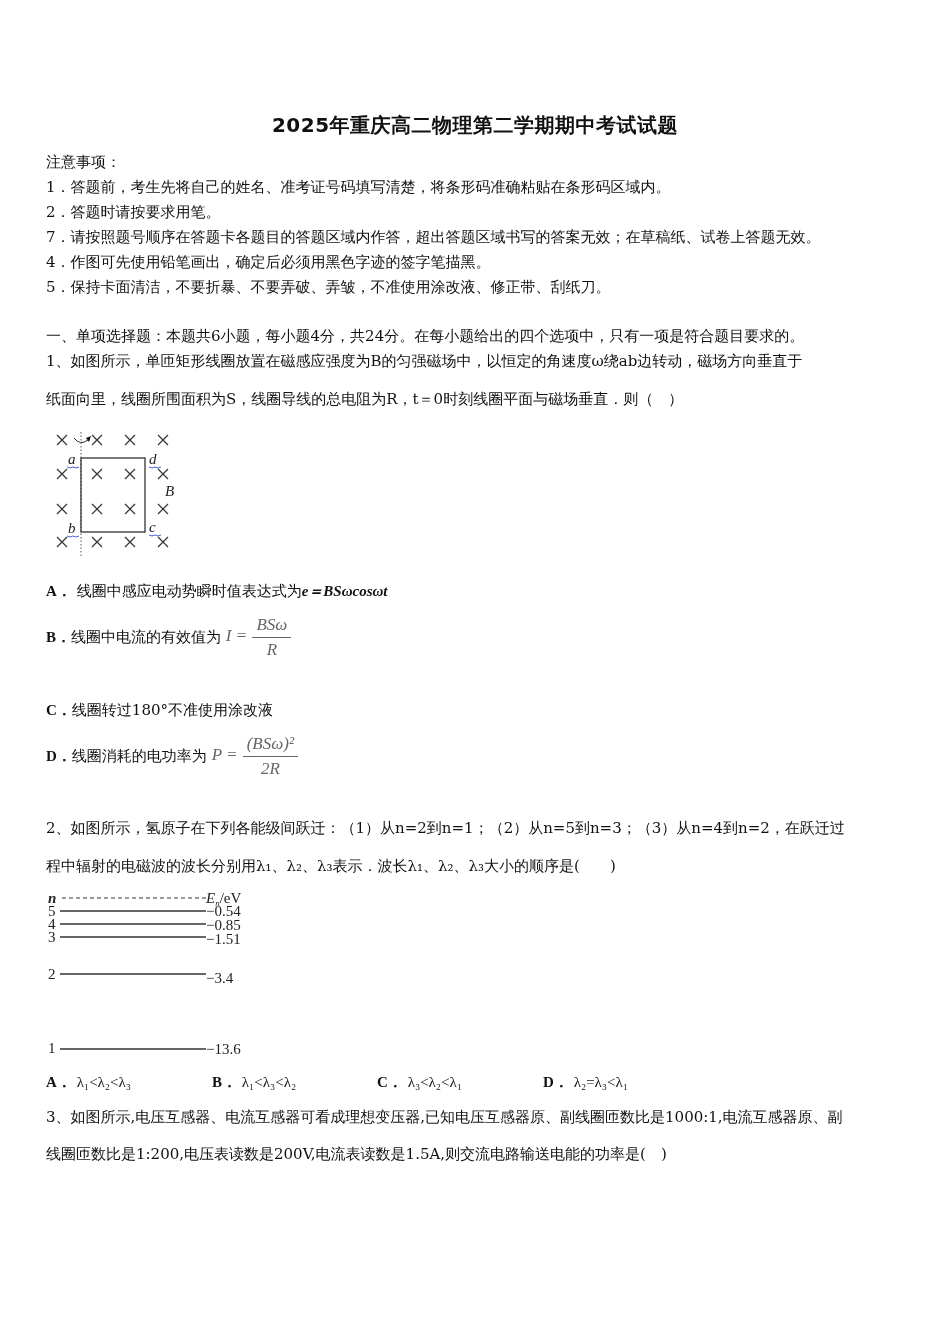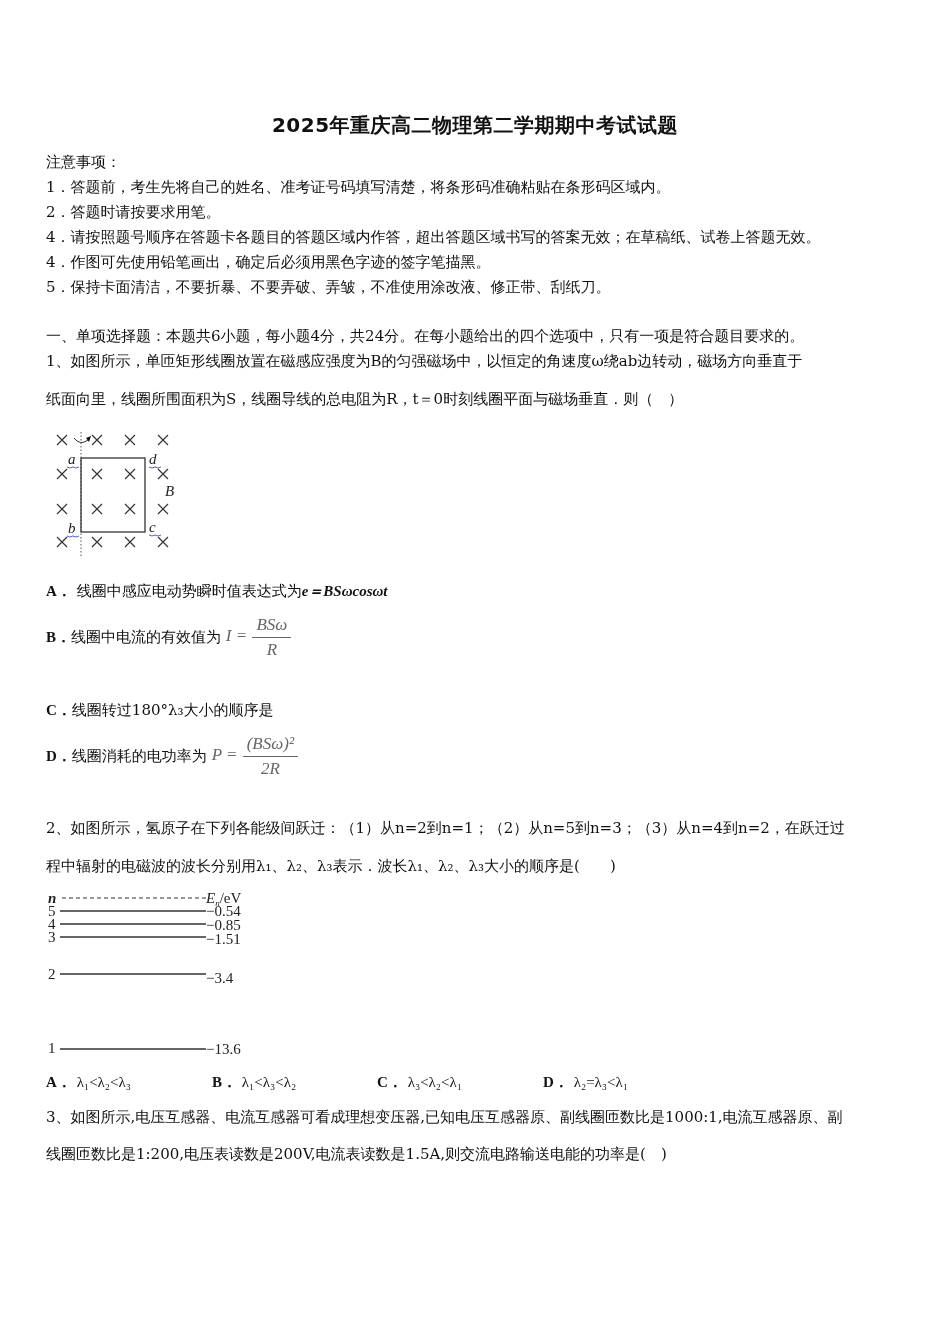--- a/index.html
+++ b/index.html
@@ -32,21 +32,21 @@
   svg text { font-family: "Liberation Serif", serif; }
 </style>
 </head>
 <body>
 
 <div class="abs title">2025年重庆高二物理第二学期期中考试试题</div>
 
 <div class="abs line" style="top:152px;">注意事项：</div>
 <div class="abs line" style="top:177px;">1．答题前，考生先将自己的姓名、准考证号码填写清楚，将条形码准确粘贴在条形码区域内。</div>
 <div class="abs line" style="top:202px;text-align:center;">2．答题时请按要求用笔。</div>
-<div class="abs line" style="top:227px;">4．请按照题号顺序在答题卡各题目的答题区域内作答，超出答题区域书写的答案无效；在草稿纸、试卷上答题无效。</div>
+<div class="abs line" style="top:227px;">7．请按照题号顺序在答题卡各题目的答题区域内作答，超出答题区域书写的答案无效；在草稿纸、试卷上答题无效。</div>
 <div class="abs line" style="top:252px;">4．作图可先使用铅笔画出，确定后必须用黑色字迹的签字笔描黑。</div>
 <div class="abs line" style="top:277px;">5．保持卡面清洁，不要折暴、不要弄破、弄皱，不准使用涂改液、修正带、刮纸刀。</div>
 
 <div class="abs line" style="top:326px;">一、单项选择题：本题共6小题，每小题4分，共24分。在每小题给出的四个选项中，只有一项是符合题目要求的。</div>
 
 <div class="abs line" style="top:351px;">1、如图所示，单匝矩形线圈放置在磁感应强度为B的匀强磁场中，以恒定的角速度ω绕ab边转动，磁场方向垂直于</div>
 <div class="abs line" style="top:389px;">纸面向里，线圈所围面积为S，线圈导线的总电阻为R，t＝0时刻线圈平面与磁场垂直．则（　）</div>
 
 <div class="abs" style="left:48px; top:430px; width:140px; height:130px;">
   <svg width="140" height="130" viewBox="0 0 140 130">
@@ -94,21 +94,21 @@
 
 <div class="abs line" style="top:615px; line-height:normal;">
   <span class="opt-label" style="vertical-align:middle;">B．</span><span style="vertical-align:middle;">线圈中电流的有效值为</span>
   <span class="formula">
     <span>I =</span>
     <span class="frac"><span class="num">BSω</span><span class="den">R</span></span>
   </span>
 </div>
 
 <div class="abs line" style="top:700px;">
-  <span class="opt-label">C．</span><span>线圈转过180°λ₃大小的顺序是</span>
+  <span class="opt-label">C．</span><span>线圈转过180°不准使用涂改液</span>
 </div>
 
 <div class="abs line" style="top:734px; line-height:normal;">
   <span class="opt-label" style="vertical-align:middle;">D．</span><span style="vertical-align:middle;">线圈消耗的电功率为</span>
   <span class="formula">
     <span>P =</span>
     <span class="frac"><span class="num">(BSω)²</span><span class="den">2R</span></span>
   </span>
 </div>
 

